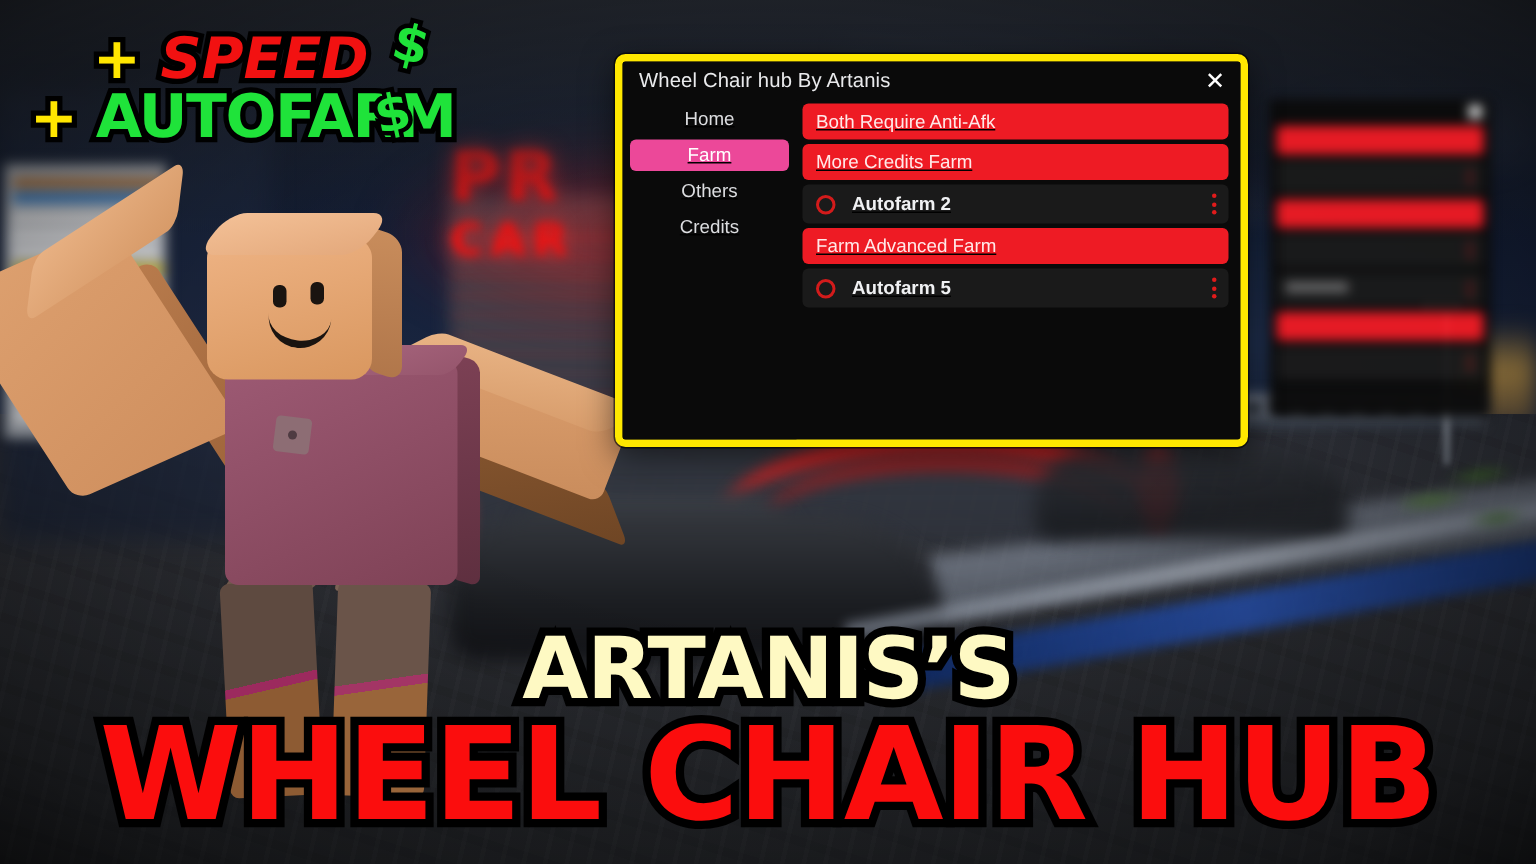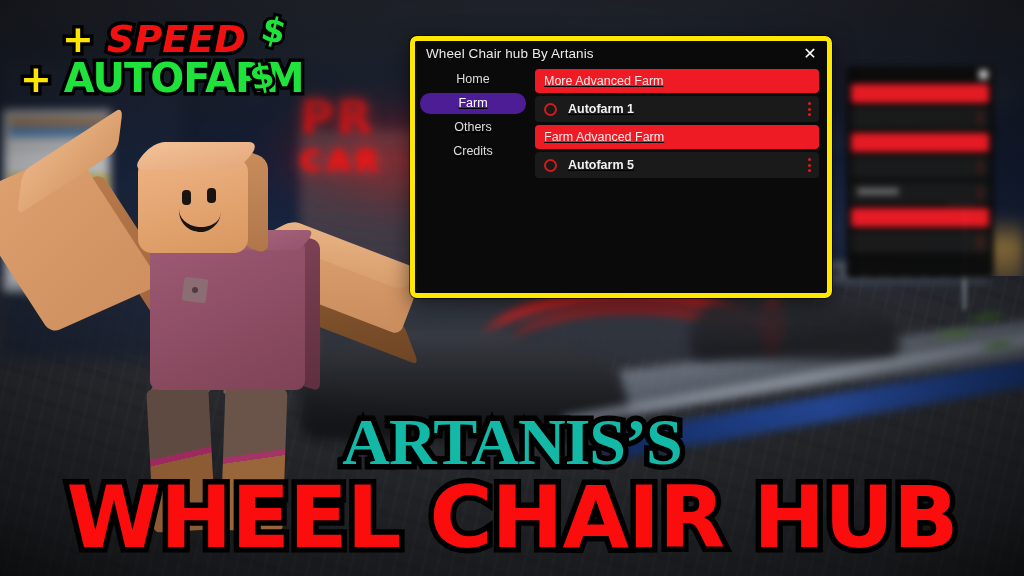--- a/index.html
+++ b/index.html
@@ -278,22 +278,22 @@
   .dollar { position:absolute; font-family:"DejaVu Sans", sans-serif;
     font-weight:900; color:#1fe33a; font-size:34px;
     -webkit-text-stroke:6px #000; paint-order:stroke fill; z-index:41; }
   #dollar-1 { left:262px; top:10px; transform:rotate(14deg); }
   #dollar-2 { left:250px; top:56px; transform:rotate(-12deg); }
 
   
   #bottom-title { position:absolute; left:0; right:0; bottom:18px; z-index:40;
     text-align:center; font-family:"DejaVu Sans", sans-serif; font-weight:900;
     line-height:.94; }
-  #title-l1 { font-size:66px; letter-spacing:-1px; color:#14b8a6;
-    -webkit-text-stroke:11px #000; paint-order:stroke fill;font-family:Liberation Serif, serif; }
+  #title-l1 { font-size:57px; letter-spacing:-1px; color:#fef9c3;
+    -webkit-text-stroke:11px #000; paint-order:stroke fill; }
   #title-l2 { font-size:86px; letter-spacing:-1px; color:#fb0d0d;
     -webkit-text-stroke:11px #000; paint-order:stroke fill; margin-top:4px; }
 
   
   #panel2 { position:absolute; left:846px; top:66px; width:148px; height:212px;
     background:#0b0b0b; border-radius:4px; filter:blur(3.4px);
     opacity:.96; z-index:20; overflow:hidden; }
   #panel2 .p2head { height:18px; position:relative; }
   #panel2 .p2x { position:absolute; right:6px; top:4px; width:9px; height:9px;
     background:#cfcfcf; }
@@ -318,21 +318,21 @@
     color:#ffffff; font-size:16px; line-height:20px; text-align:center;
     cursor:pointer; font-family:"DejaVu Sans", sans-serif; }
 
   #panel-body { display:flex; height:226px;text-decoration:underline; }
 
   
   #sidebar { width:116px; background:#0a0a0a; padding-top:2px;
     display:flex; flex-direction:column; align-items:center; gap:3px; }
   .nav-item { width:106px; height:21px; line-height:21px; text-align:center;
     color:#dcdde0; font-size:12.5px; border-radius:4px; cursor:pointer; }
-  .nav-item.active { background:#4c1d95; color:#ffffff;border-radius:10px; }
+  .nav-item.active { background:#ec4899; color:#ffffff; }
 
   
   #content { flex:1; padding:2px 8px 0 4px; display:flex; flex-direction:column; gap:3px; }
   .sec-header { height:24px; background:#ee1b24; border-radius:4px;
     color:#ffe9e9; font-size:12.5px; line-height:24px; padding-left:9px; }
   .opt-row { height:26px; background:#1a1a1a; border-radius:4px;
     display:flex; align-items:center; padding:0 6px 0 9px; position:relative; }
   .toggle-circle { width:13px; height:13px; border:2px solid #d31b1b;
     border-radius:50%; flex:0 0 auto; cursor:pointer; }
   .opt-label { color:#f0f1f3; font-size:12.5px; margin-left:11px; font-weight:bold;
@@ -457,27 +457,28 @@
 
     <div id="sidebar">
       <div class="nav-item">Home</div>
       <div class="nav-item active">Farm</div>
       <div class="nav-item">Others</div>
       <div class="nav-item">Credits</div>
     </div>
 
     <div id="content">
 
-
-
-      <div class="sec-header">More Advanced Farm</div>
+      <div class="sec-header">Both Require Anti-Afk</div>
+
+
+      <div class="sec-header">More Credits Farm</div>
 
       <div class="opt-row">
         <span class="toggle-circle"></span>
-        <span class="opt-label">Autofarm 1</span>
+        <span class="opt-label">Autofarm 2</span>
         <span class="spacer-flex"></span>
         <span class="kebab">
             <i></i>
             <i></i>
             <i></i>
           </span>
       </div>
 
 
       <div class="sec-header">Farm Advanced Farm</div>

